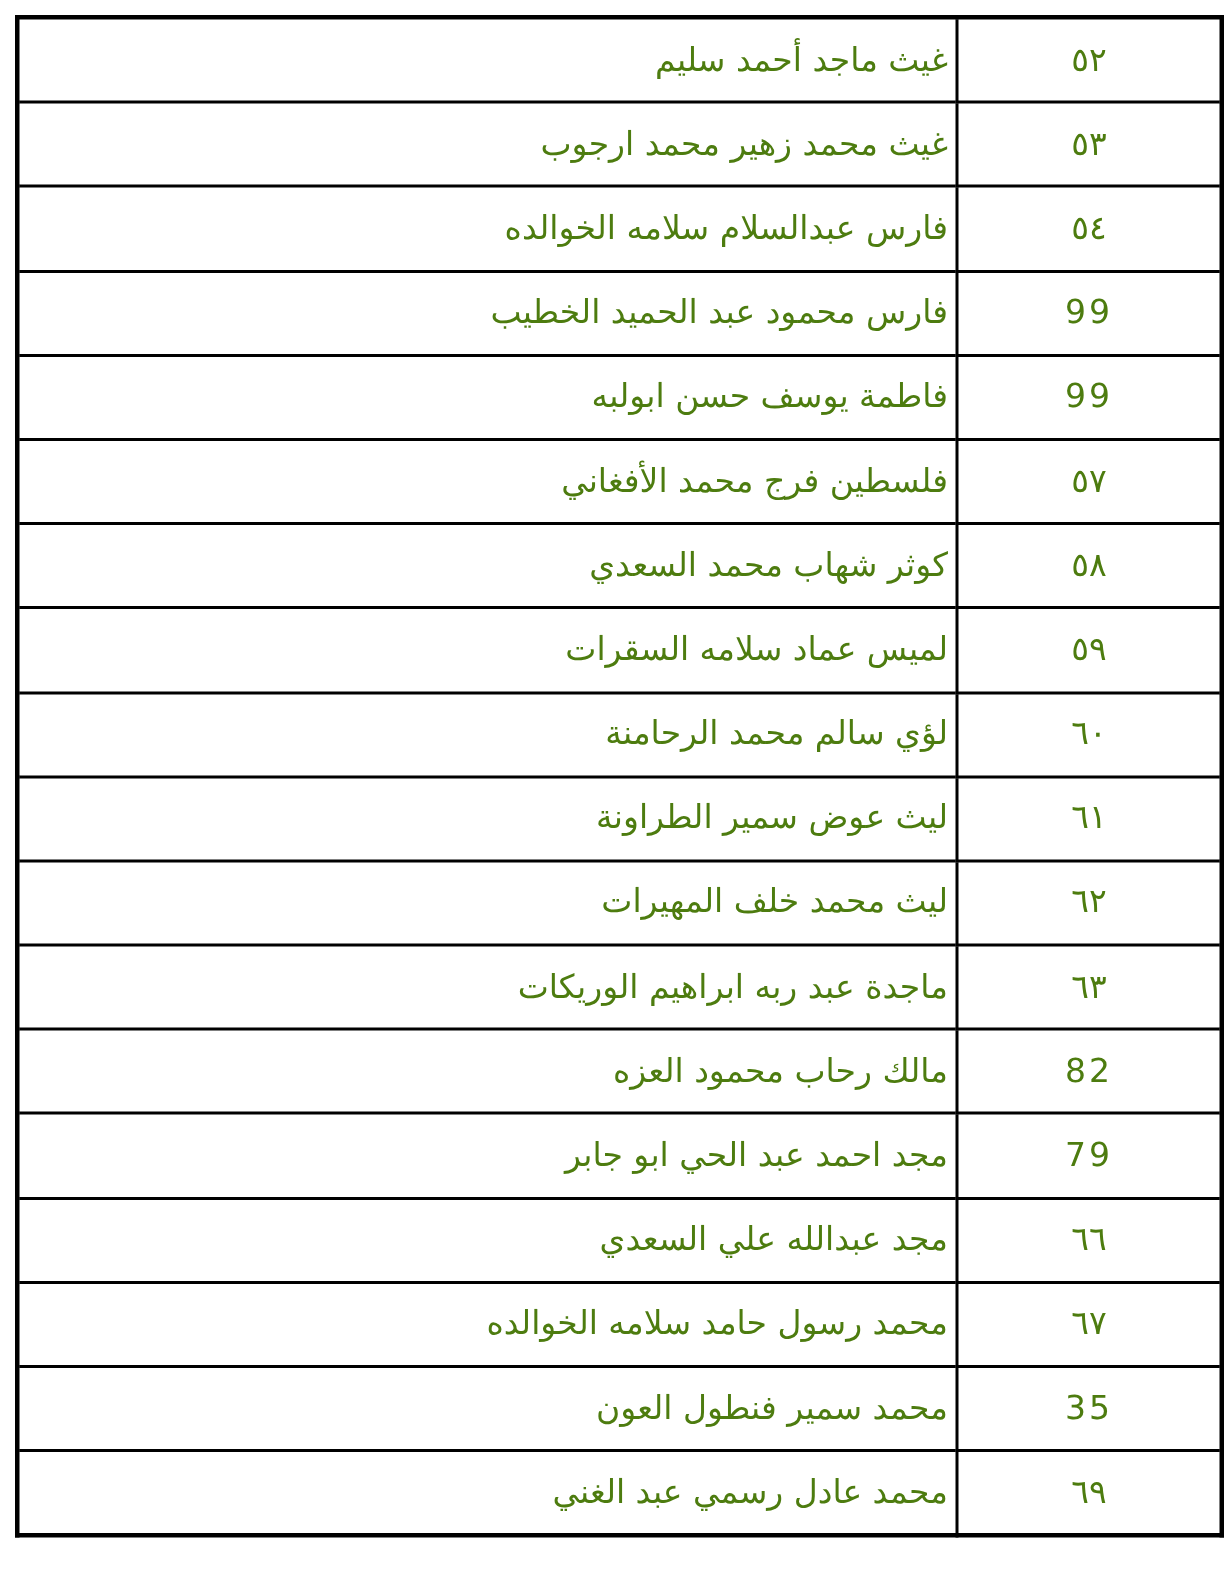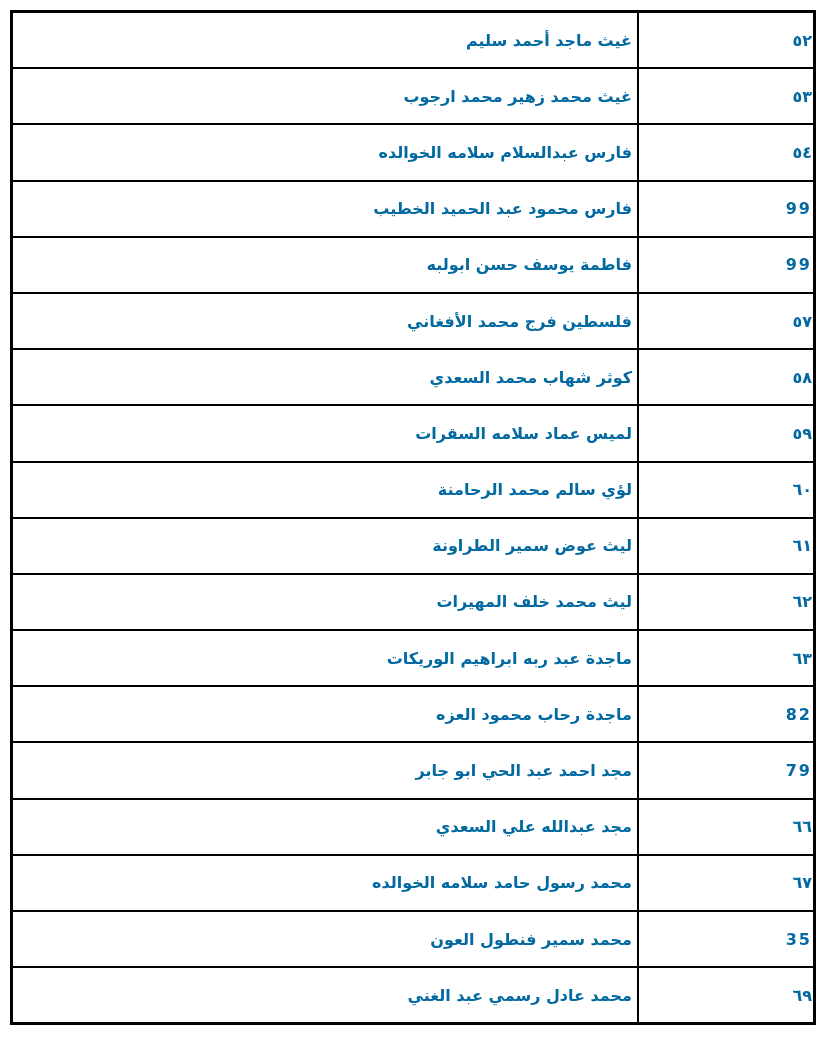--- a/index.html
+++ b/index.html
@@ -21,28 +21,29 @@
     left: 10px;
     width: 791px;
     border-collapse: collapse;
     table-layout: fixed;
     border: 3px solid #000000;
   }
   table.names-table td {
     border: 2px solid #000000;
     height: 52.2px;
     vertical-align: middle;
-    font-weight: bold;
-    font-size: 16px;
-    color: #0369a1;
+    font-weight: normal;
+    font-size: 22px;
+    color: #4d7c0f;
     overflow: hidden;
     white-space: nowrap;
   }
   td.num-cell {
     width: 172px;
+    text-align: center;
     letter-spacing: 2px;
   }
   td.name-cell {
     width: 611px;
     text-align: right;
     padding-right: 5px;
     padding-left: 8px;
   }
 </style>
 </head>
@@ -94,21 +95,21 @@
         <tr>
           <td class="num-cell">٦٢</td>
           <td class="name-cell">ليث محمد خلف المهيرات</td>
         </tr>
         <tr>
           <td class="num-cell">٦٣</td>
           <td class="name-cell">ماجدة عبد ربه ابراهيم الوريكات</td>
         </tr>
         <tr>
           <td class="num-cell">82</td>
-          <td class="name-cell">ماجدة رحاب محمود العزه</td>
+          <td class="name-cell">مالك رحاب محمود العزه</td>
         </tr>
         <tr>
           <td class="num-cell">79</td>
           <td class="name-cell">مجد احمد عبد الحي ابو جابر</td>
         </tr>
         <tr>
           <td class="num-cell">٦٦</td>
           <td class="name-cell">مجد عبدالله علي السعدي</td>
         </tr>
         <tr>

